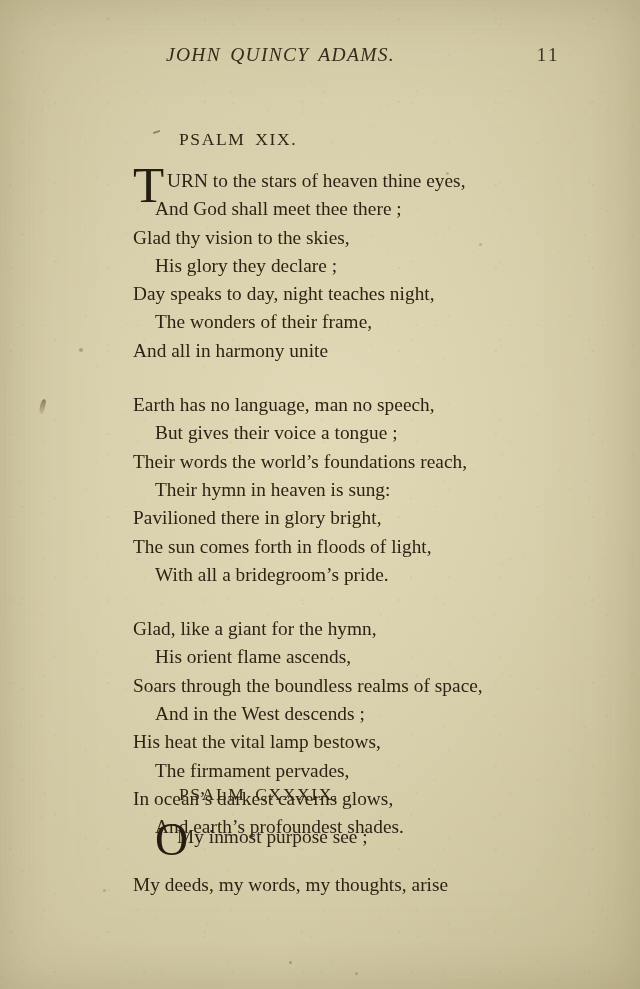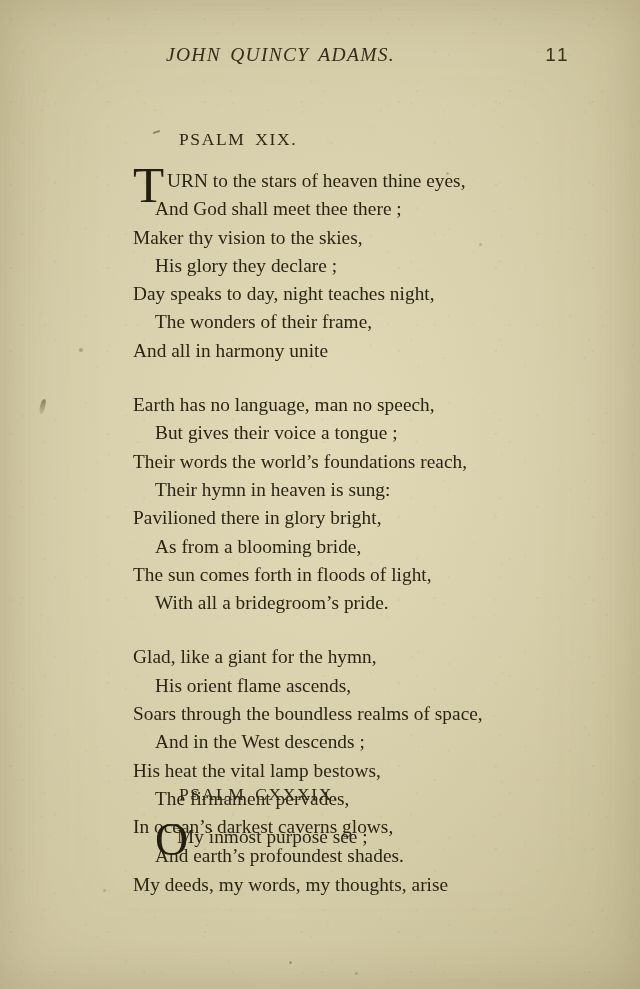--- a/index.html
+++ b/index.html
@@ -58,38 +58,38 @@
     box-shadow:
       inset 0 0 46px rgba(120,106,68,.20),
       inset 0 0 110px rgba(120,106,68,.12);
   }
 
   
   .running-head {
     position: absolute;
     top: 44px;
     left: 96px;
-    right: 70px;
+    right: 80px;
     display: flex;
     align-items: baseline;
     justify-content: space-between;
   }
   .head-title {
     font-style: italic;
     font-size: 19.5px;
     letter-spacing: 1.3px;
     word-spacing: 3px;
     color: #342c1b;
     margin-left: 70px;
   }
   .folio {
     font-size: 19px;
     letter-spacing: 2.5px;
     color: #3a311e;
-    font-family: Liberation Sans, sans-serif;
+    font-family: Liberation Serif, serif;
   }
 
   
   .poem-title {
     text-align: left;
     font-size: 17.5px;
     letter-spacing: 1.6px;
     word-spacing: 4px;
     color: #2e2717;
     padding-left: 46px;
@@ -187,36 +187,35 @@
     <div class="poem-title">PSALM XIX.</div>
 
     <div style="height:17px"></div>
 
     <div class="stanza">
       <div class="dropline">
         <span class="dropcap">T</span>
         <div class="line firstline-t">URN to the stars of heaven thine eyes,</div>
         <div class="line indent">And God shall meet thee there ;</div>
       </div>
-      <div class="line">Maker thy vision to the skies,</div>
+      <div class="line">Glad thy vision to the skies,</div>
       <div class="line indent">His glory they declare ;</div>
       <div class="line">Day speaks to day, night teaches night,</div>
       <div class="line indent">The wonders of their frame,</div>
       <div class="line">And all in harmony unite</div>
     </div>
 
     <div style="height:26px"></div>
 
     <div class="stanza">
       <div class="line">Earth has no language, man no speech,</div>
       <div class="line indent">But gives their voice a tongue ;</div>
       <div class="line">Their words the world’s foundations reach,</div>
       <div class="line indent">Their hymn in heaven is sung:</div>
       <div class="line">Pavilioned there in glory bright,</div>
-      <div class="line indent">As from a blooming bride,</div>
       <div class="line">The sun comes forth in floods of light,</div>
       <div class="line indent">With all a bridegroom’s pride.</div>
     </div>
 
     <div style="height:26px"></div>
 
     <div class="stanza">
       <div class="line">Glad, like a giant for the hymn,</div>
       <div class="line indent">His orient flame ascends,</div>
       <div class="line">Soars through the boundless realms of space,</div>

